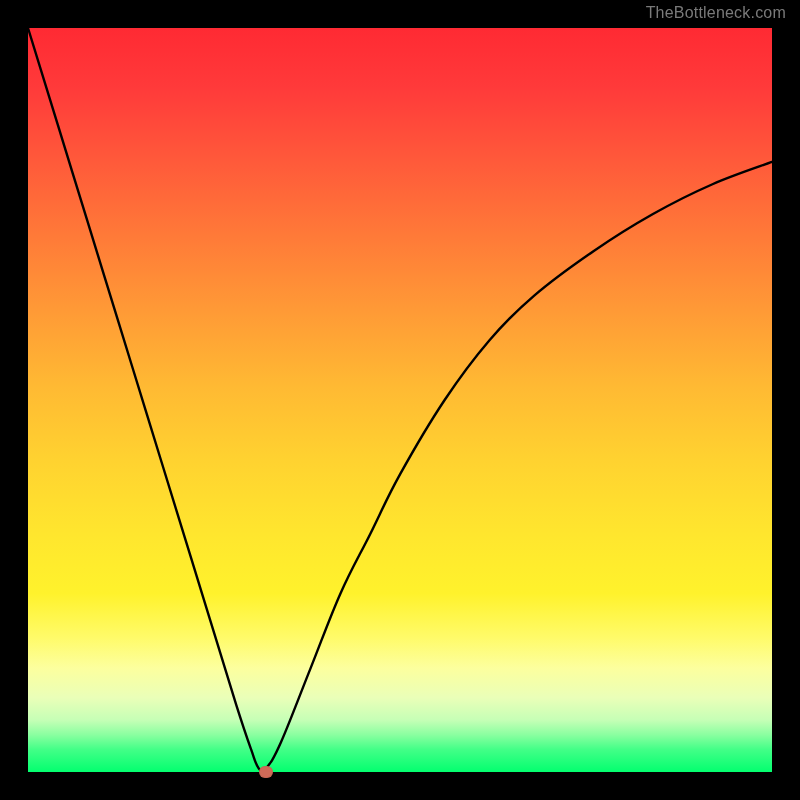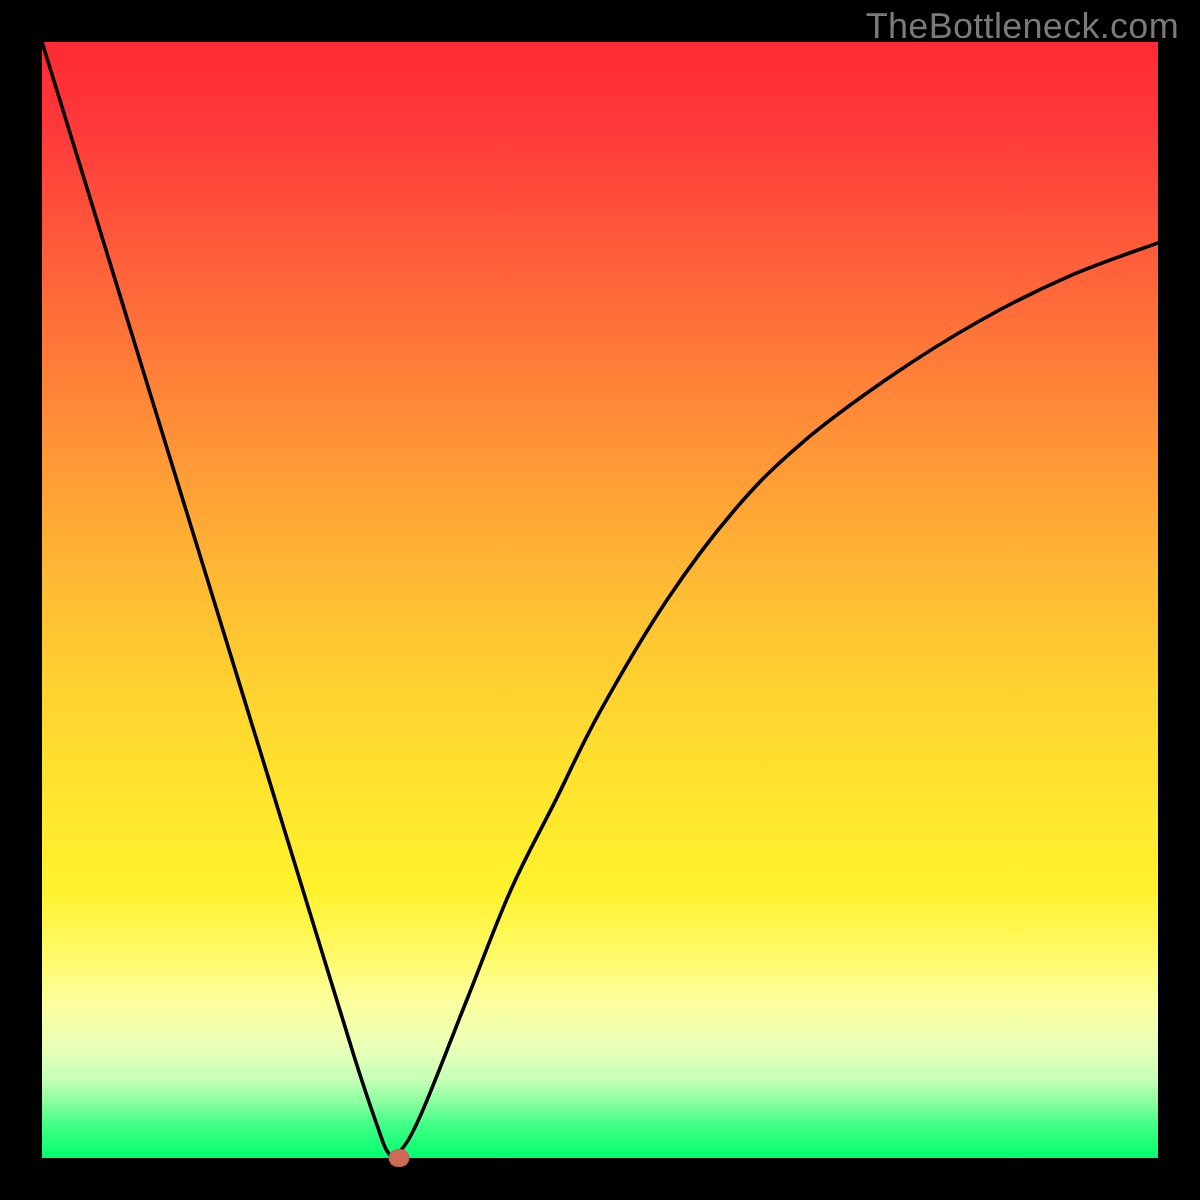--- a/index.html
+++ b/index.html
@@ -39,21 +39,21 @@
       #c6ffb6 93%,
       #8affa0 95%,
       #42ff87 97%,
       #03ff6f 100%);
   }
   .watermark {
     position: absolute;
     top: 4px;
     right: 14px;
     color: #7a7a7a;
-    font-size: 24px;
+    font-size: 16px;
     letter-spacing: 0.2px;
     user-select: none;
   }
   svg.curve {
     position: absolute;
     left: 0;
     top: 0;
     width: 744px;
     height: 744px;
     overflow: visible;

